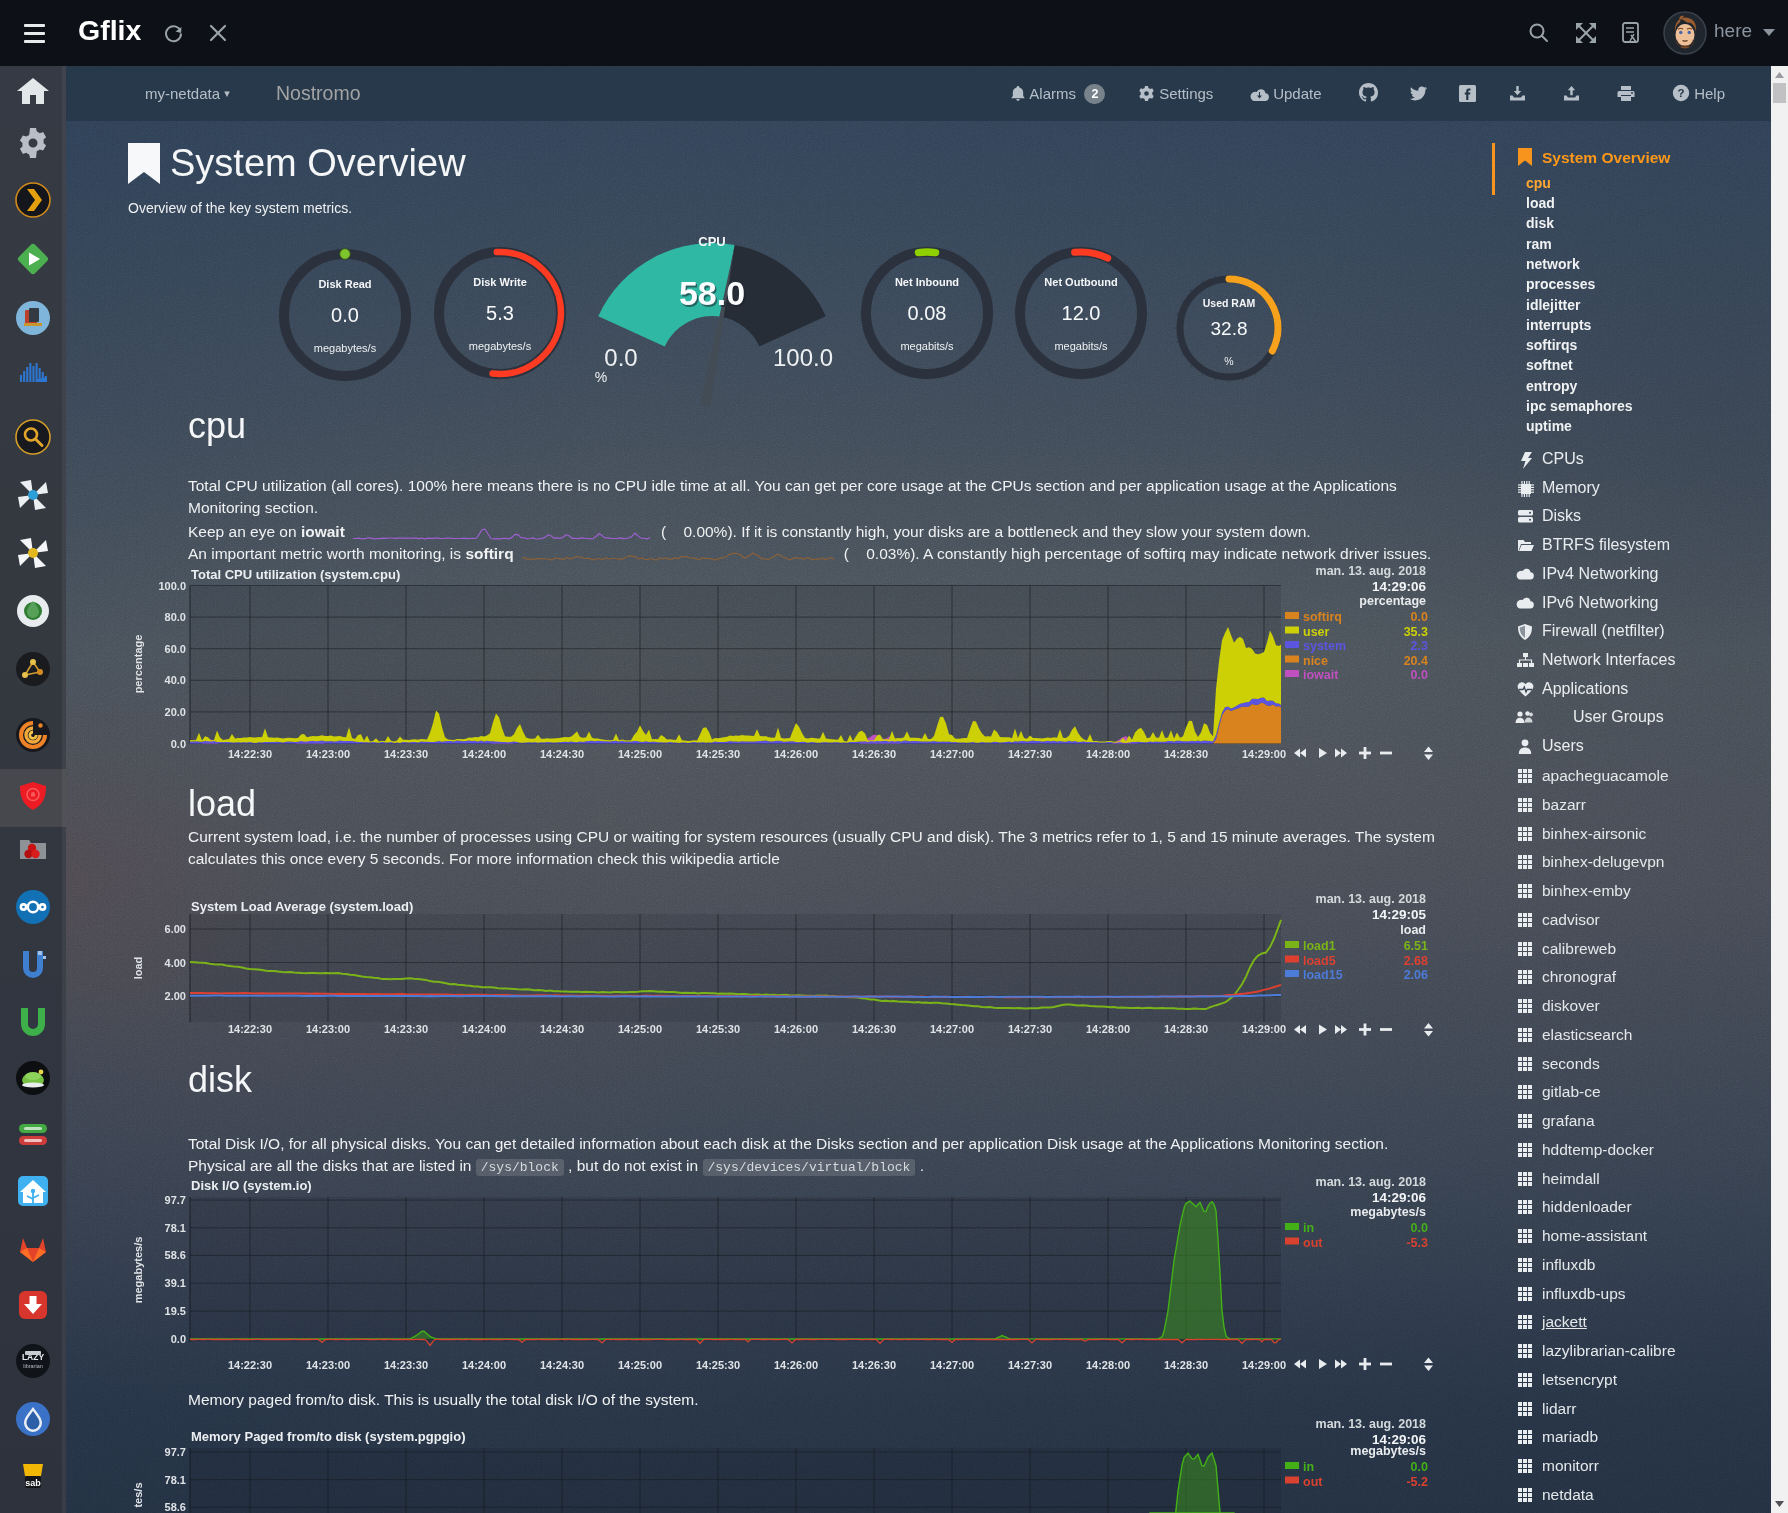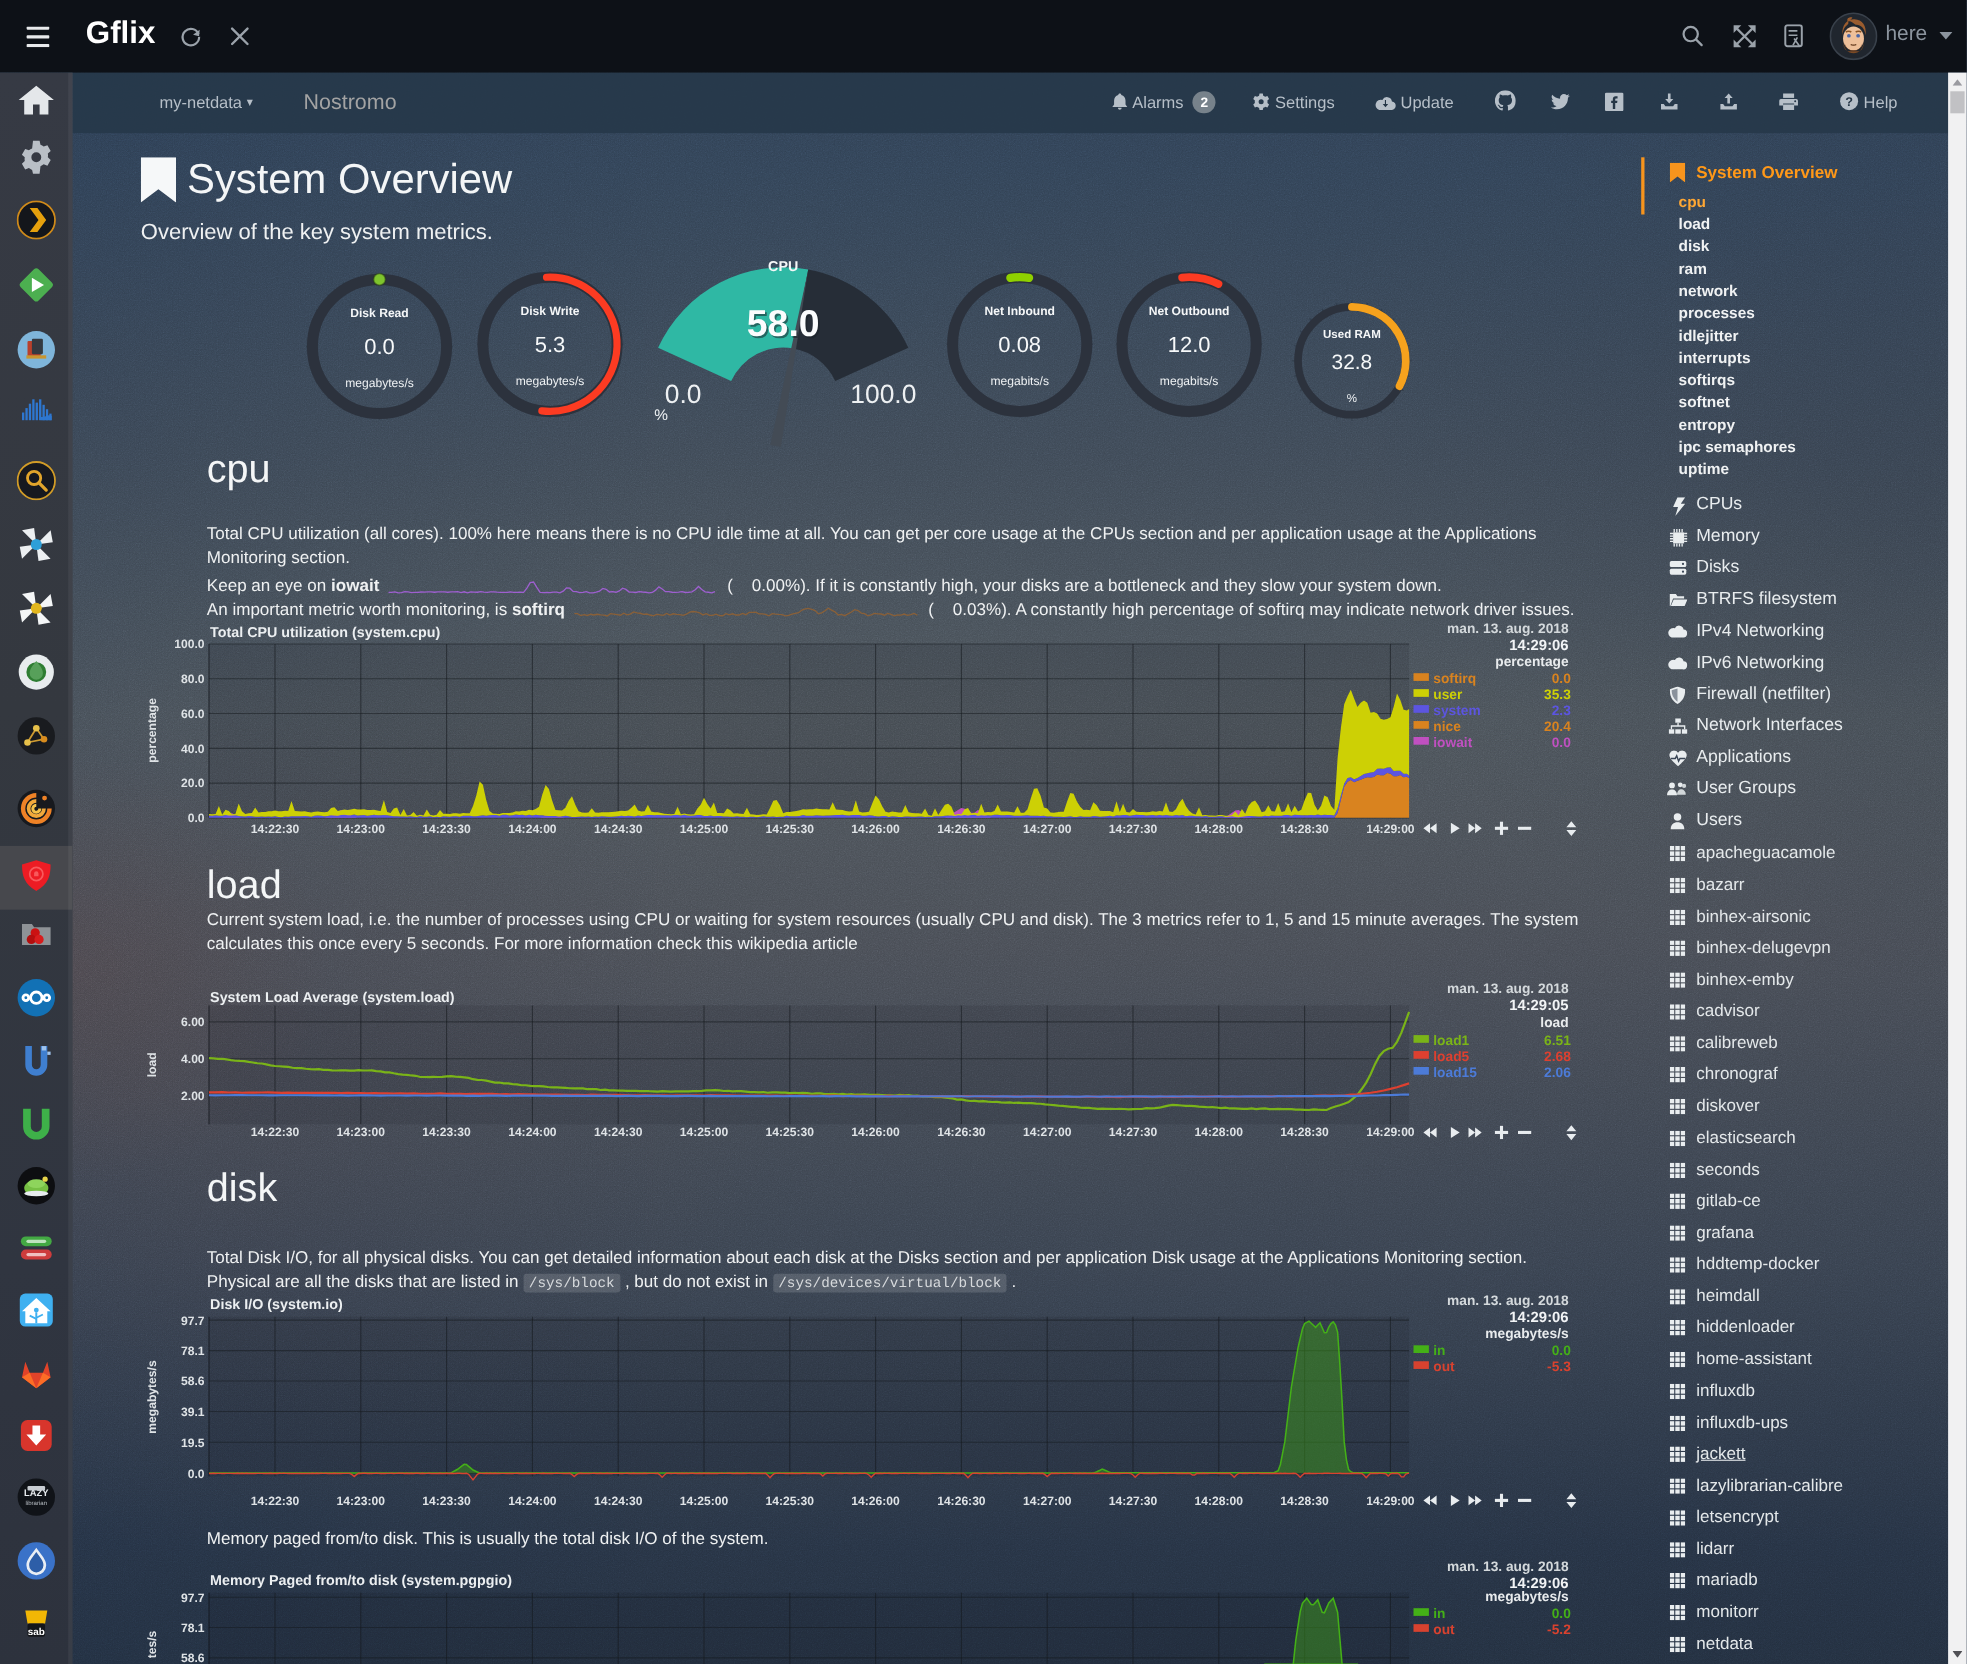--- a/index.html
+++ b/index.html
@@ -322,21 +322,21 @@
 <svg class="abs" style="left:15px;top:1458px" width="36" height="36" viewBox="0 0 36 36">
     <path d="M8 6 L28 6 L26 18 L10 18 Z" fill="#f2b705"></path>
     <rect x="10" y="18" width="16" height="12" rx="2" fill="#14161a"></rect>
     <text x="18" y="28" text-anchor="middle" font-family="Liberation Sans" font-weight="bold" font-size="9" fill="#fff">sab</text>
   </svg>
 
 <svg class="abs" style="left:128px;top:143px" width="32" height="41">
     <path d="M0 0 L32 0 L32 41 L16 29 L0 41 Z" fill="#f6f8f9"></path>
   </svg>
 <div class="abs" style="left:170px;top:142px;color:#f4f6f7;font-size:38px;">System Overview</div>
-<div class="abs" style="left:128px;top:200px;color:#eff1f2;font-size:20px;">Overview of the key system metrics.</div>
+<div class="abs" style="left:128px;top:200px;color:#eff1f2;font-size:14px;">Overview of the key system metrics.</div>
 
 <svg class="abs" style="left:270px;top:240px" width="150" height="150" viewBox="270 240 150 150">
     <line x1="345.0" y1="252.0" x2="345.0" y2="248.5" stroke="rgba(15,20,26,0.22)" stroke-width="1.2"></line>
     <line x1="361.3" y1="254.1" x2="362.2" y2="250.8" stroke="rgba(15,20,26,0.22)" stroke-width="1.2"></line>
     <line x1="376.5" y1="260.4" x2="378.2" y2="257.4" stroke="rgba(15,20,26,0.22)" stroke-width="1.2"></line>
     <line x1="389.5" y1="270.5" x2="392.0" y2="268.0" stroke="rgba(15,20,26,0.22)" stroke-width="1.2"></line>
     <line x1="399.6" y1="283.5" x2="402.6" y2="281.8" stroke="rgba(15,20,26,0.22)" stroke-width="1.2"></line>
     <line x1="405.9" y1="298.7" x2="409.2" y2="297.8" stroke="rgba(15,20,26,0.22)" stroke-width="1.2"></line>
     <line x1="408.0" y1="315.0" x2="411.5" y2="315.0" stroke="rgba(15,20,26,0.22)" stroke-width="1.2"></line>
     <line x1="405.9" y1="331.3" x2="409.2" y2="332.2" stroke="rgba(15,20,26,0.22)" stroke-width="1.2"></line>
@@ -867,21 +867,21 @@
     <svg width="19" height="14" viewBox="0 0 19 14">
       <g fill="#e9edef">
         <circle cx="5" cy="4" r="2.6"></circle>
         <path d="M0.5 13 C0.5 9.5 2.5 7.8 5 7.8 C7.5 7.8 9.5 9.5 9.5 13 Z"></path>
         <circle cx="12.5" cy="3.5" r="2.2"></circle>
         <path d="M9.5 12 C10 9 11.5 7.5 13 7.5 C15.5 7.5 17.5 9.2 17.5 12.5 L9.5 12.5 Z" opacity="0.85"></path>
         <circle cx="16" cy="4.5" r="1.9" opacity="0.85"></circle>
       </g>
     </svg>
   </div>
-<div class="menuitem" style="top:708.3000000000003px;">User Groups</div>
+<div class="menuitem" style="top:708.3000000000003px;margin-left:31px;">User Groups</div>
 <div class="mico" style="left:1518px;top:739.0000000000003px;">
     <svg width="14" height="15" viewBox="0 0 14 15">
       <circle cx="7" cy="3.8" r="3.4" fill="#e9edef"></circle>
       <path d="M0.8 15 C0.8 10.5 3.5 8.5 7 8.5 C10.5 8.5 13.2 10.5 13.2 15 Z" fill="#e9edef"></path>
     </svg>
   </div>
 <div class="menuitem" style="top:737.0000000000003px;">Users</div>
 <div class="mico" style="top:769px;">
     <svg width="14" height="14" viewBox="0 0 14 14">
       <g fill="#e9edef">

